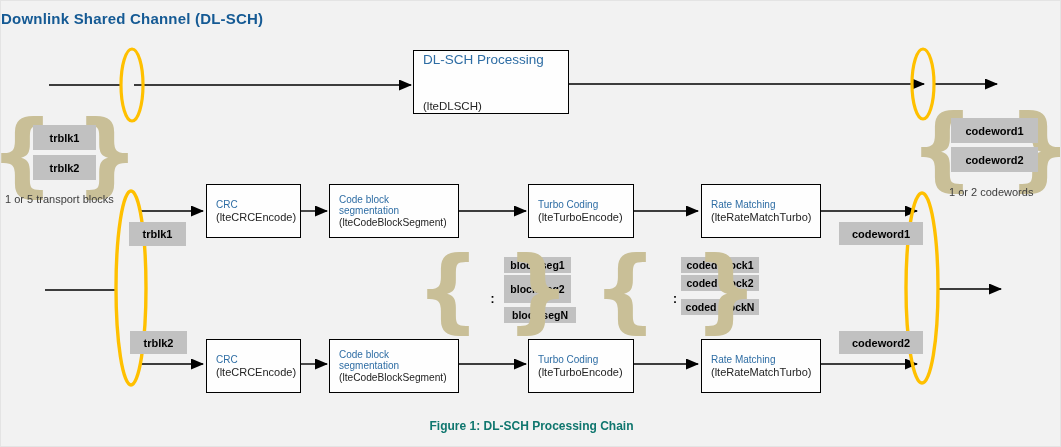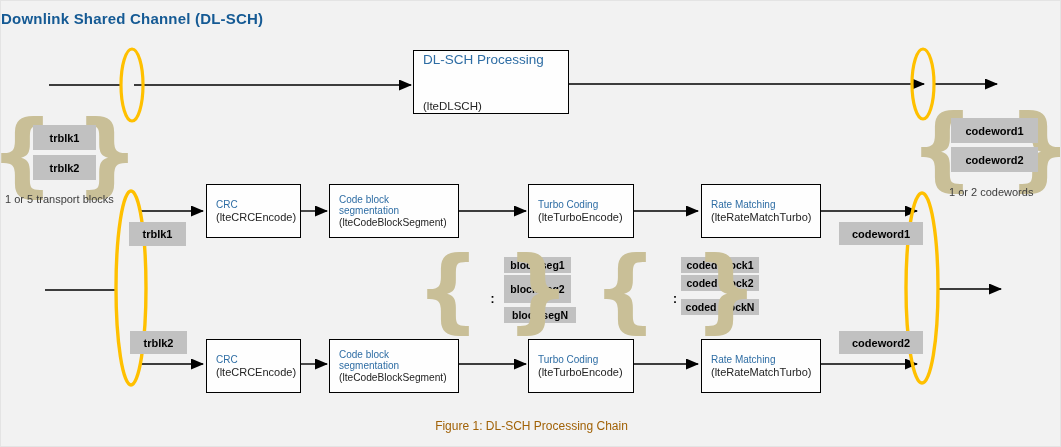--- a/index.html
+++ b/index.html
@@ -9,21 +9,21 @@
     border:1px solid #e4e4e4;box-sizing:border-box;
   }
   #wires{position:absolute;left:0;top:0;width:1061px;height:447px;z-index:1;}
   .abs{position:absolute;box-sizing:border-box;}
   .title{
     left:0;top:9px;width:1005px;z-index:3;
     color:#155a94;font-size:15px;font-weight:bold;letter-spacing:.2px;
   }
   .caption{
     left:0;top:418px;width:1061px;text-align:center;z-index:3;
-    color:#a16207;font-size:12px;font-weight:normal;
+    color:#0f766e;font-size:12px;font-weight:bold;
   }
   .pbox{
     background:#fefefe;border:1.4px solid #000;z-index:2;
     display:flex;flex-direction:column;justify-content:center;padding-left:9px;
   }
   .pbox .t{color:#2e6da4;font-size:10px;line-height:1.12;}
   .pbox .s{color:#242424;font-size:11px;margin-top:1px;}
   .pbox.top .t{font-size:13.5px;}
   .pbox.top .s{font-size:11.5px;margin-top:32px;}
   .pbox.seg .s{font-size:10.2px;}

